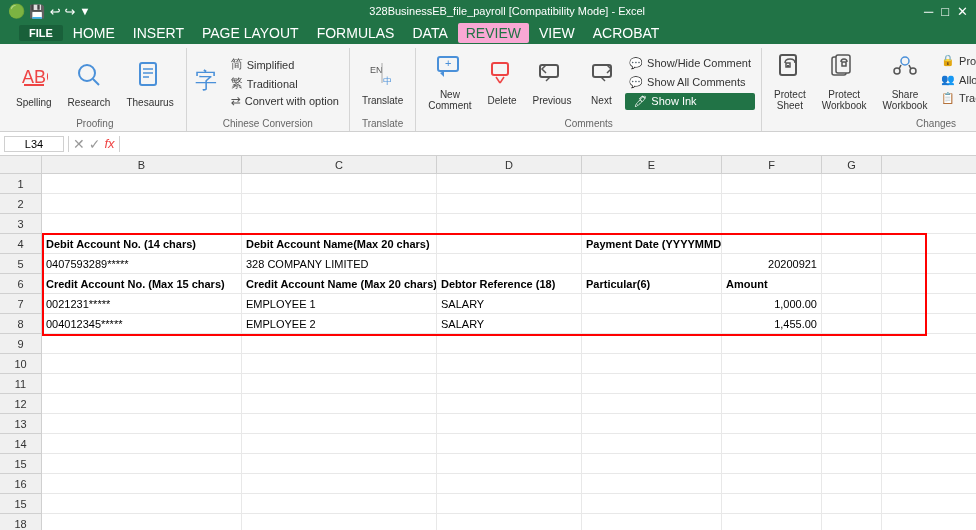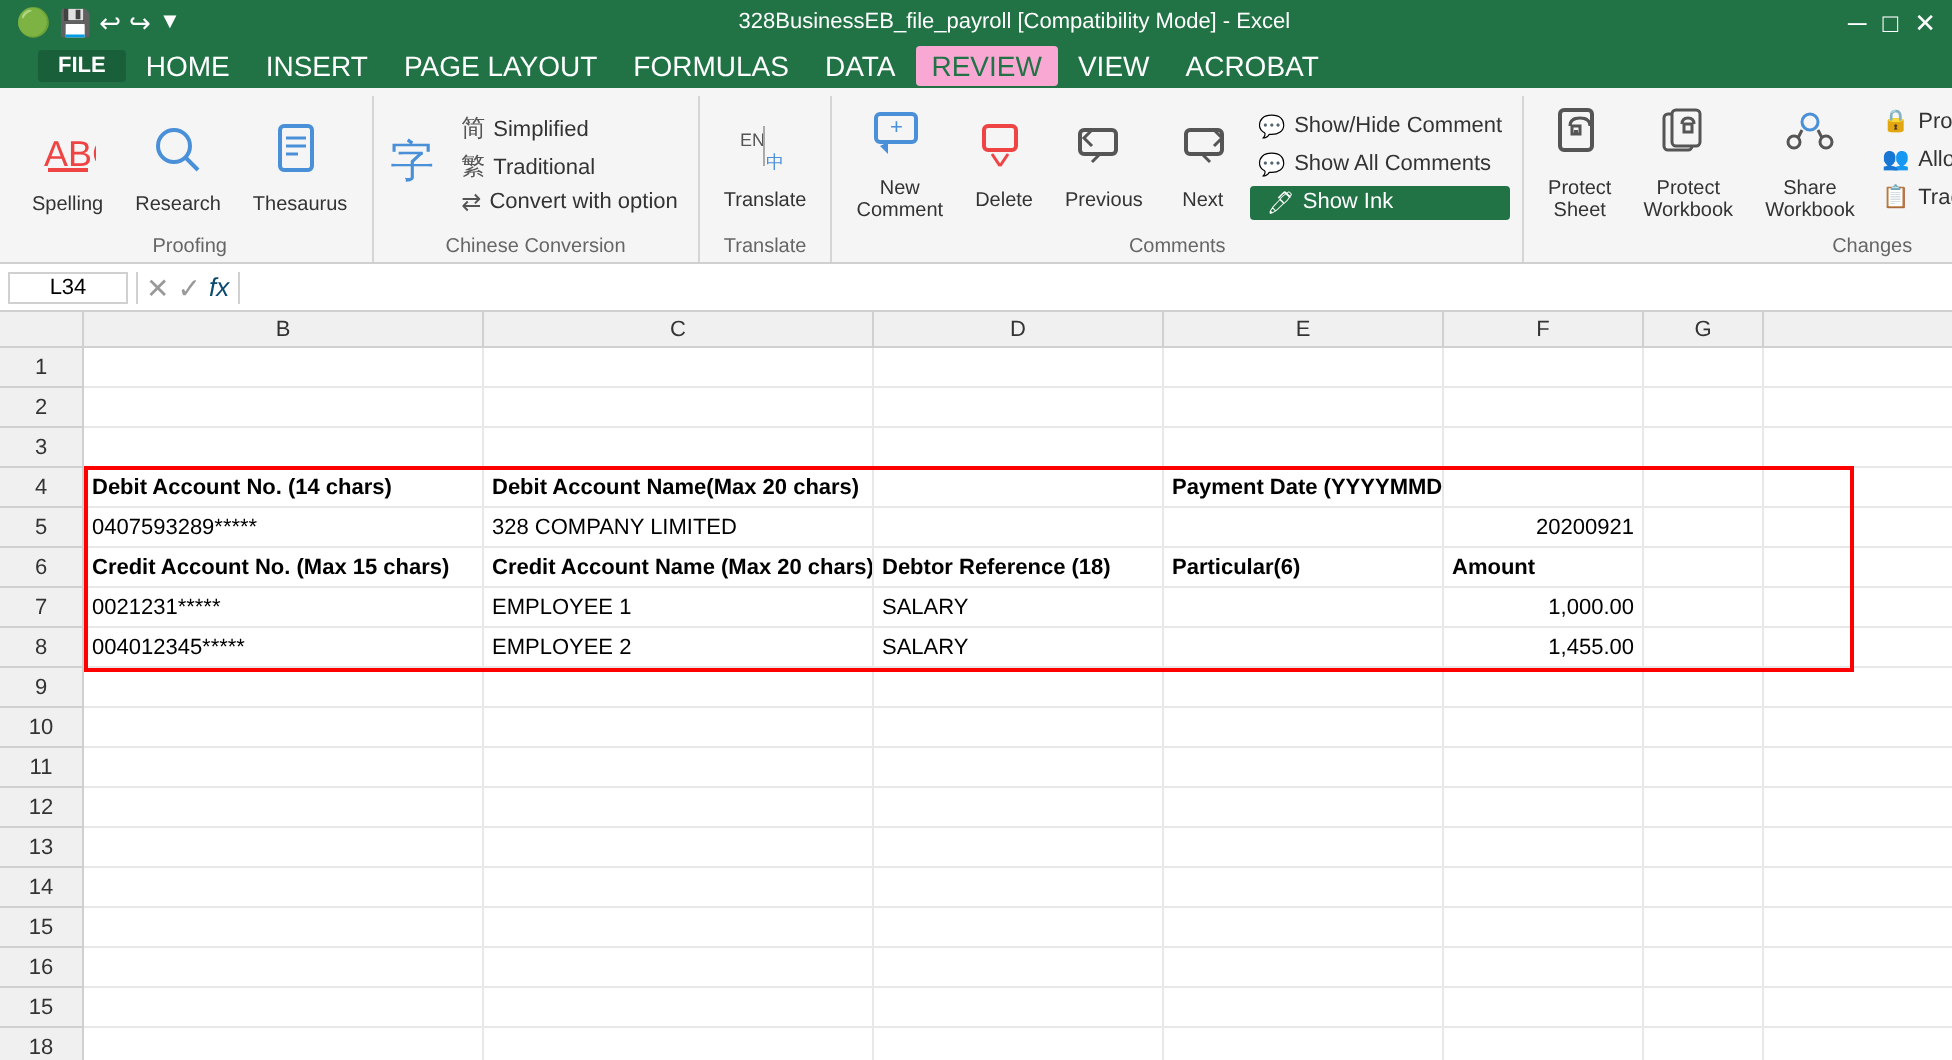--- a/index.html
+++ b/index.html
@@ -509,21 +509,21 @@
   </div>
 
 </div>
 
 <div class="formula-bar">
   <input class="cell-ref" type="text" value="L34" style="">
   <div class="formula-divider"></div>
   <div class="formula-icons">
     <span style="cursor:pointer; font-size:14px; color:#999;">✕</span>
     <span style="cursor:pointer; font-size:14px; color:#999;">✓</span>
-    <span style="cursor:pointer; font-size:13px; color:#0c4a6e; font-style:italic;">fx</span>
+    <span style="cursor:pointer; font-size:13px; color:#ef4444; font-style:italic;">fx</span>
   </div>
   <div class="formula-divider"></div>
   <input class="formula-input" type="text" value="" style="">
 </div>
 
 <div class="spreadsheet" style="position:relative;">
 
   <div class="col-headers">
     <div class="row-header-spacer"></div>
     <div class="col-header col-b">B</div>

